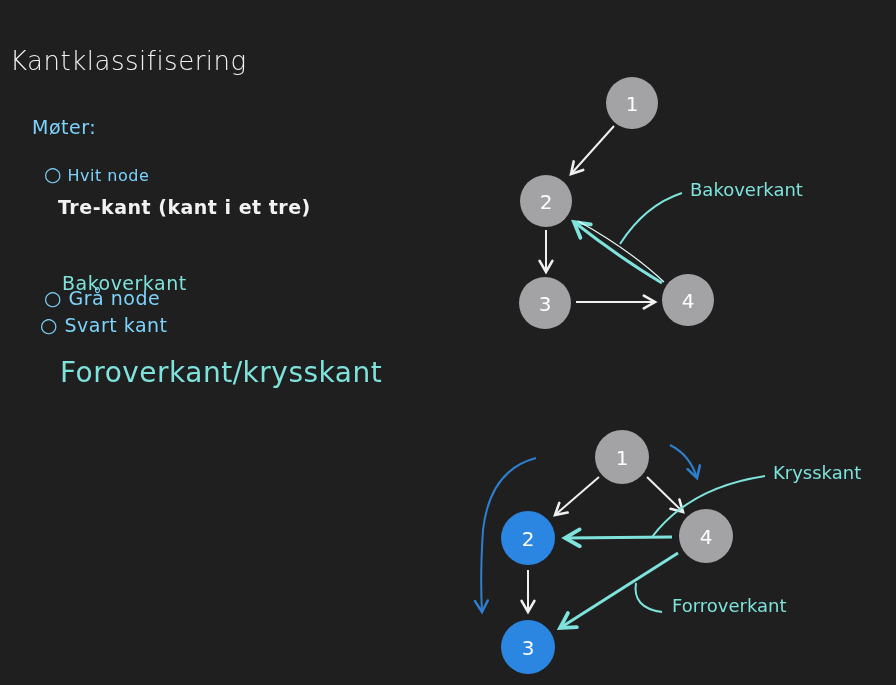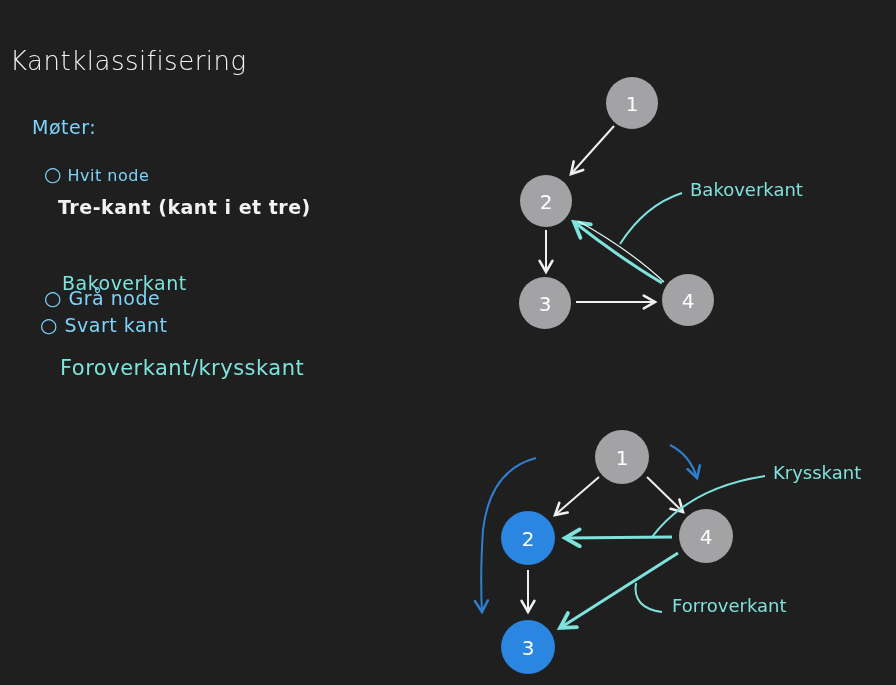--- a/index.html
+++ b/index.html
@@ -31,21 +31,21 @@
     .blue { color: #7dd3fc; }
     .cyan { color: #7ee3dc; }
     .white { color: #f2f2f2; }
     .legend-heading { left: 32px; top: 116px; font-size: 19px; }
     .bullet { font-size: 20px; }
     .b1 { left: 44px; top: 162px; }
     .d1 { left: 58px; top: 196px; font-size: 19px; font-weight: bold; }
     .b2 { left: 44px; top: 238px; font-size: 19px; margin-top: 48px; }
     .d2 { left: 62px; top: 272px; font-size: 19px; }
     .b3 { left: 40px; top: 313px; font-size: 19px; }
-    .d3 { left: 60px; top: 356px; font-size: 21px; }
+    .d3 { left: 60px; top: 356px; font-size: 28px; }
 
     svg#graphs {
       position: absolute;
       left: 0;
       top: 0;
       width: 896px;
       height: 685px;
     }
     .node-label {
       font-family: "DejaVu Sans", sans-serif;

